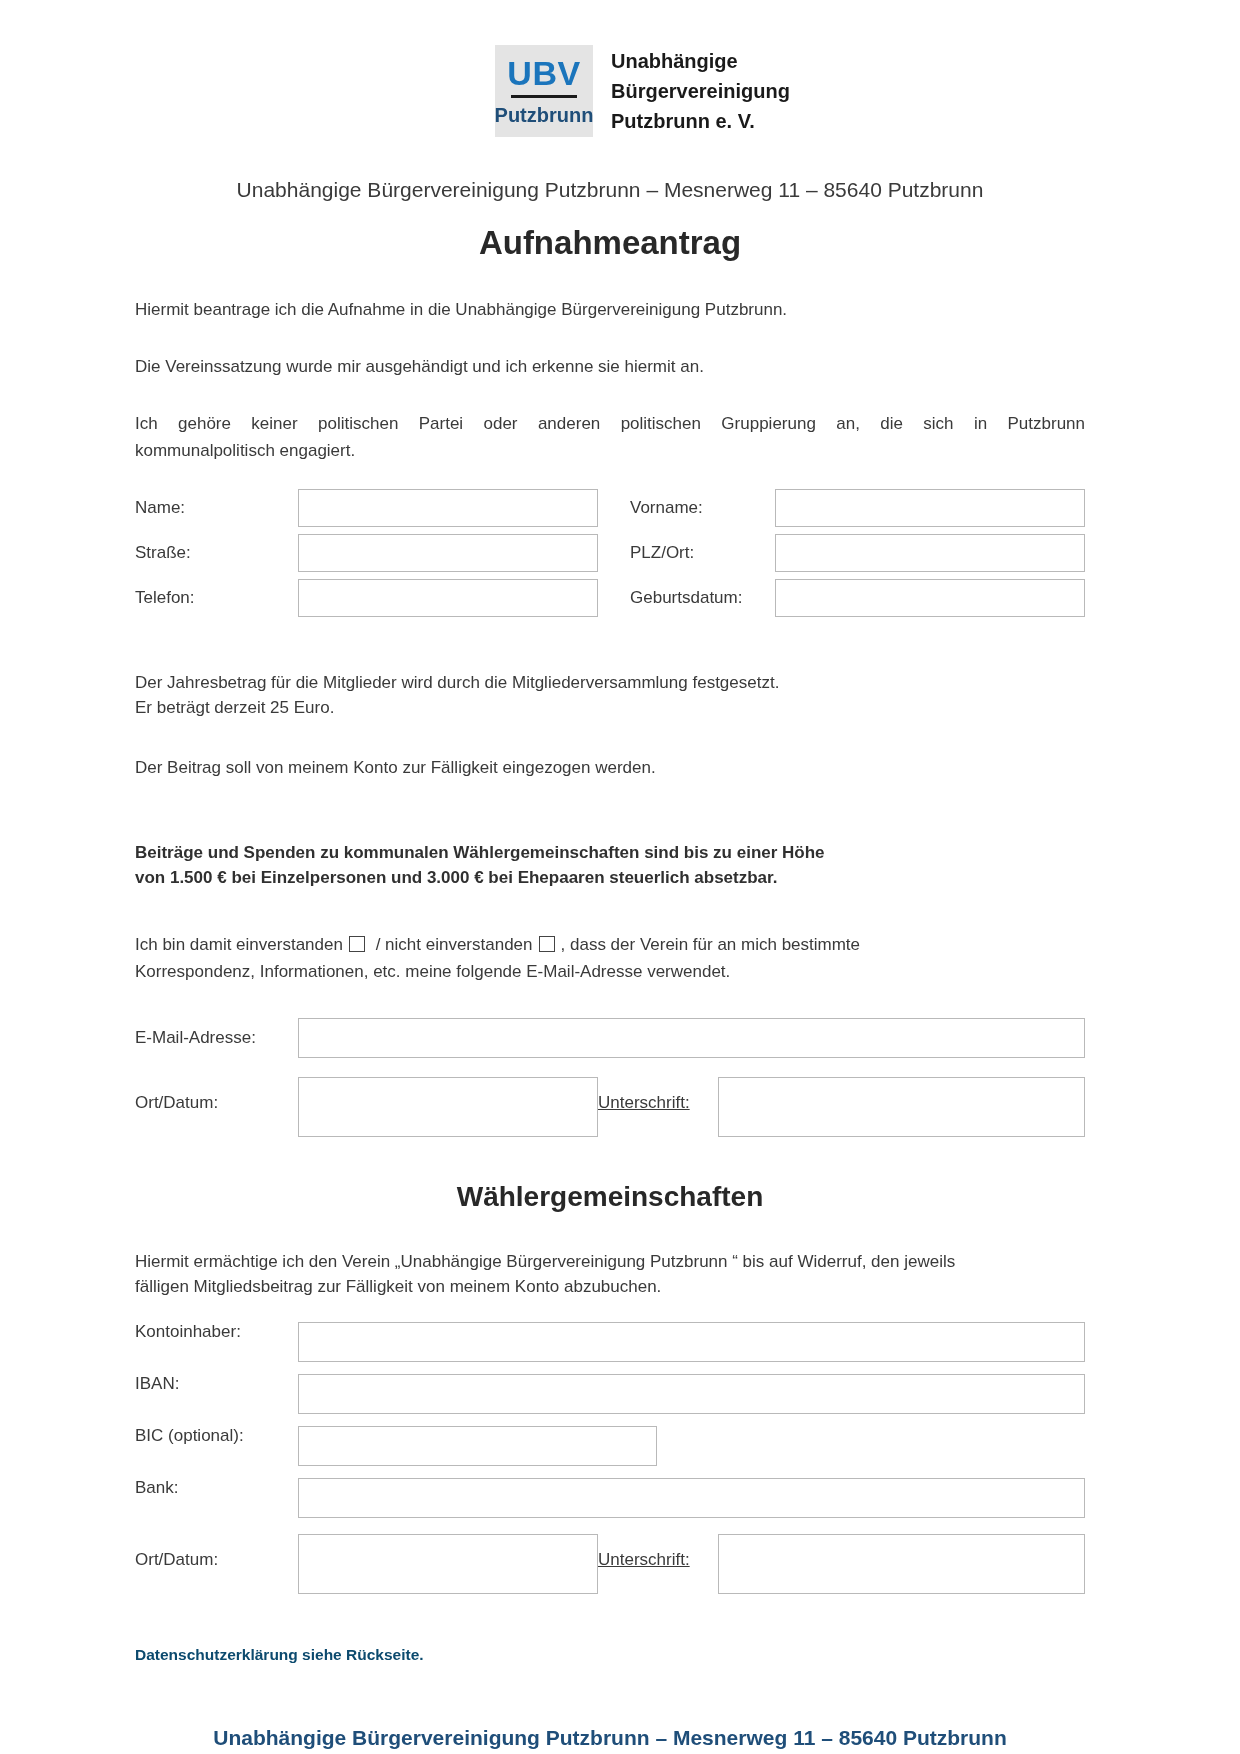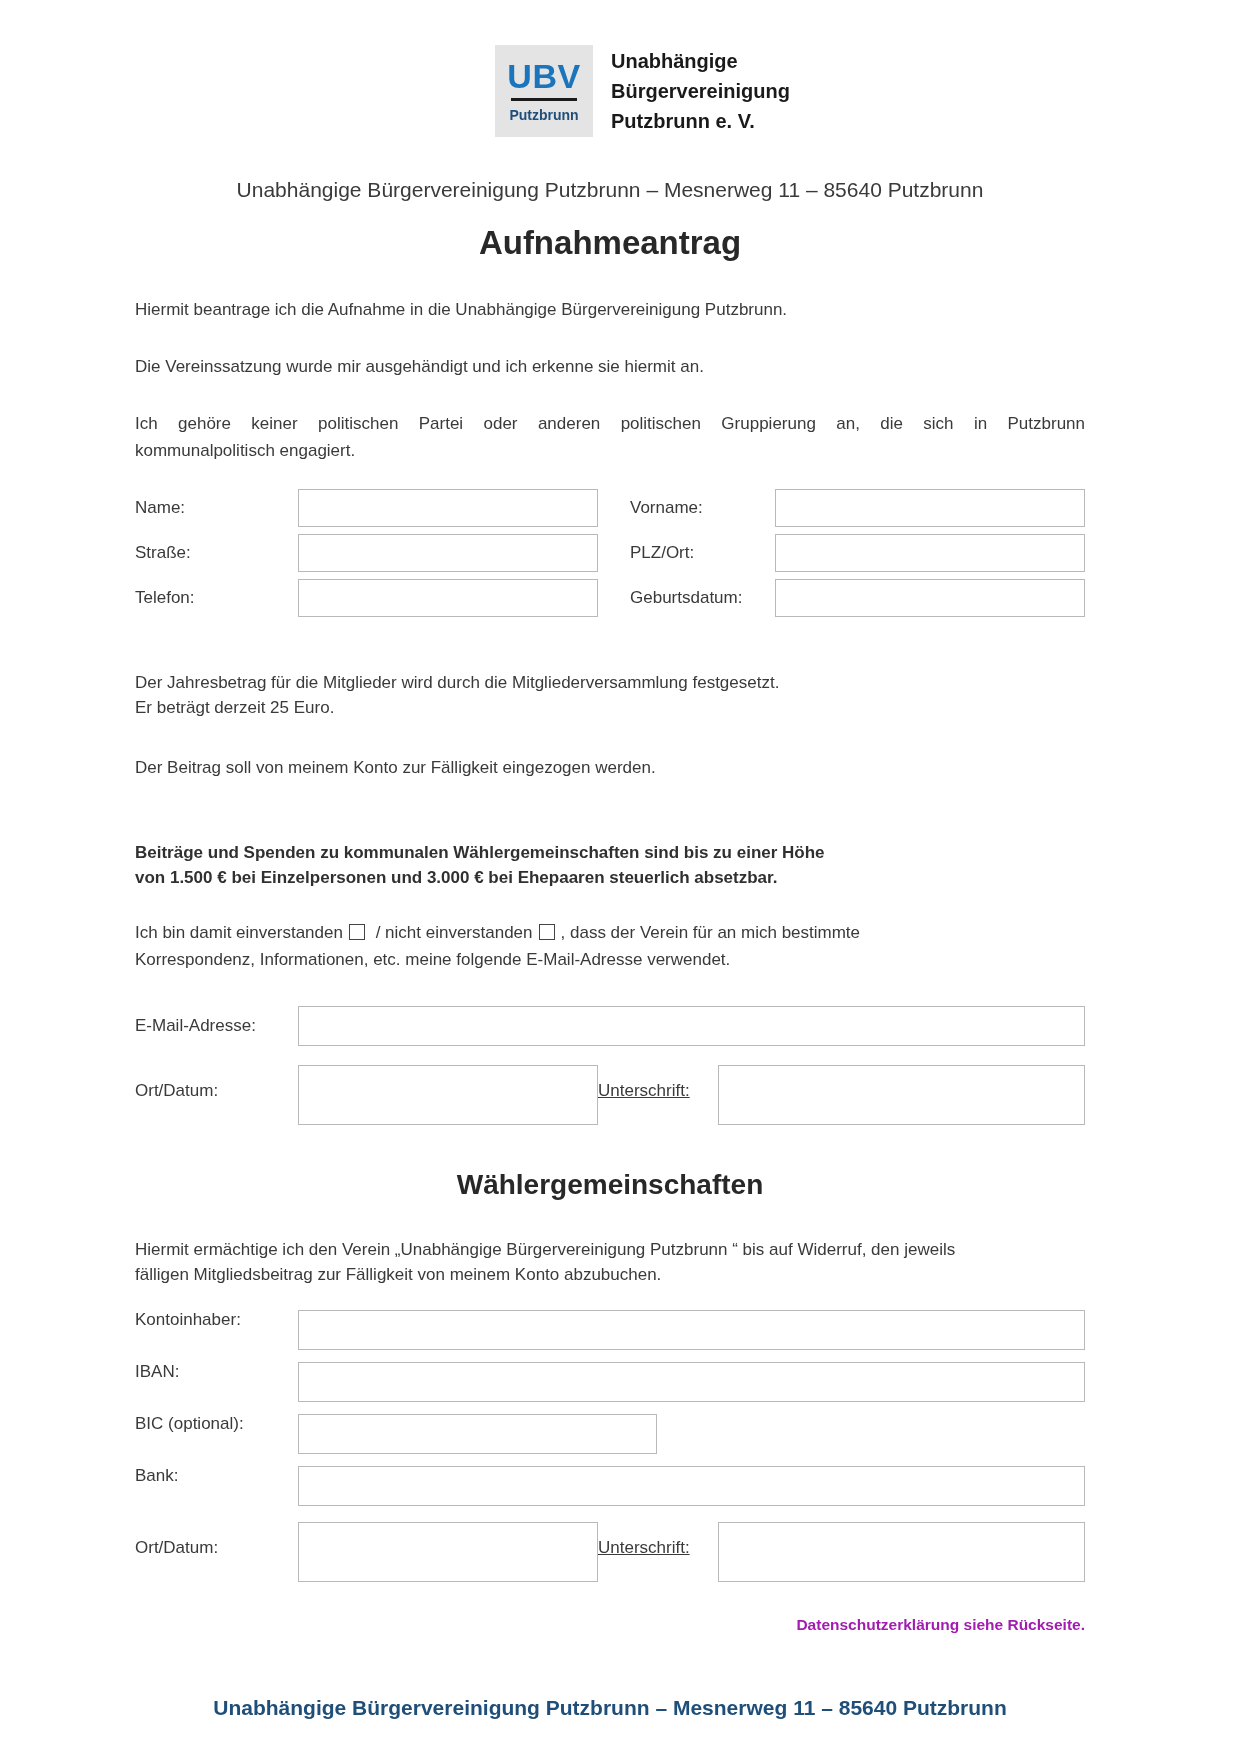--- a/index.html
+++ b/index.html
@@ -12,21 +12,21 @@
   }
 
   
   .logo-row { display:flex; margin-left:360px; height:92px; }
   .logo-box {
     width:98px; height:92px; background:#e4e4e4;
     display:flex; flex-direction:column; align-items:center; justify-content:center;
   }
   .logo-ubv { color:#1b75bc; font-weight:bold; font-size:34px; line-height:1; letter-spacing:.5px; }
   .logo-rule { width:66px; height:3px; background:#1a1a1a; margin:5px 0 6px; }
-  .logo-city { color:#1f4e79; font-weight:bold; font-size:14px; }
+  .logo-city { color:#1f4e79; font-weight:bold; font-size:20px; }
   .logo-text {
     margin-left:18px; display:flex; flex-direction:column; justify-content:center;
     font-weight:bold; color:#1a1a1a; font-size:20px; line-height:1.5;
   }
 
   .address-line { margin-top:41px; text-align:center; font-size:21px; color:#3a3a3a; }
   .doc-title { margin-top:22px; text-align:center; font-size:33px; font-weight:bold; color:#282828; }
 
   .para { line-height:1.45; }
   .p1 { margin-top:36px; }
@@ -39,21 +39,21 @@
   .prow { display:flex; align-items:center; margin-bottom:7px; }
   .lab1 { width:163px; }
   .fbox { border:1px solid #b9b9b9; background:#fff; }
   .box1 { width:300px; height:38px; }
   .lab2 { width:145px; margin-left:32px; }
   .box2 { width:310px; height:38px; }
 
   .fees  { margin-top:54px; line-height:1.45; }
   .debit { margin-top:36px; }
   .tax   { margin-top:59px; font-weight:bold; color:#303030; line-height:1.5; }
-  .consent { margin-top:28px; line-height:1.62; }
+  .consent { margin-top:40px; line-height:1.62; }
   .cbox {
     display:inline-block; width:16px; height:16px; border:1.5px solid #444;
     vertical-align:-2px; margin:0 6px; background:#fff;
   }
 
   .email-row { margin-top:32px; display:flex; align-items:center; }
   .email-box { flex:1; height:40px; }
 
   .sign-row { margin-top:19px; display:flex; align-items:center; }
   .sign-lab1 { width:163px; padding-bottom:8px; }
@@ -64,21 +64,21 @@
   .sect-heading { margin-top:44px; text-align:center; font-size:28px; font-weight:bold; color:#282828; }
   .mandate-intro { margin-top:36px; line-height:1.5; }
 
   .bfields { margin-top:22px; }
   .brow { display:flex; align-items:flex-start; margin-bottom:12px; }
   .blab { width:163px; }
   .bbox { flex:1; height:40px; }
   .brow.bic .bbox { flex:none; width:359px; }
   .sign-row2 { margin-top:16px; }
 
-  .privacy { margin-top:34px; font-size:15.5px; font-weight:bold; color:#a21caf;text-align:right; }
+  .privacy { margin-top:52px; font-size:15.5px; font-weight:bold; color:#0c4a6e; }
 
   .footer {
     margin-top:58px; text-align:center; color:#1f4e79; font-weight:bold;
     font-size:21px; line-height:1.55;
   }
 </style>
 </head>
 <body>
 
 <div class="page">

